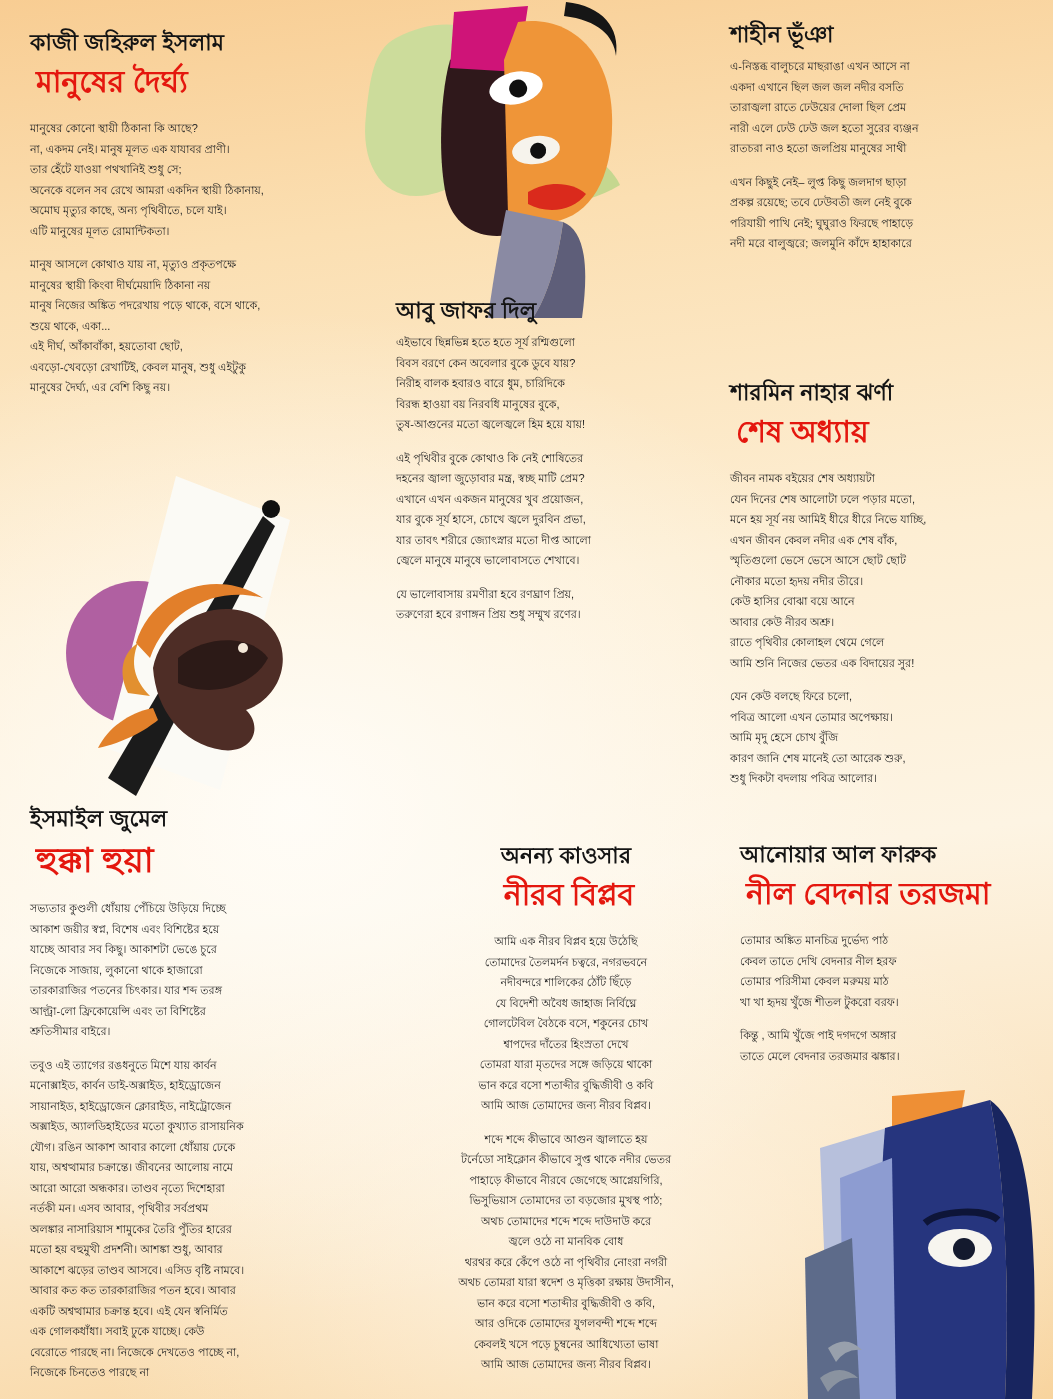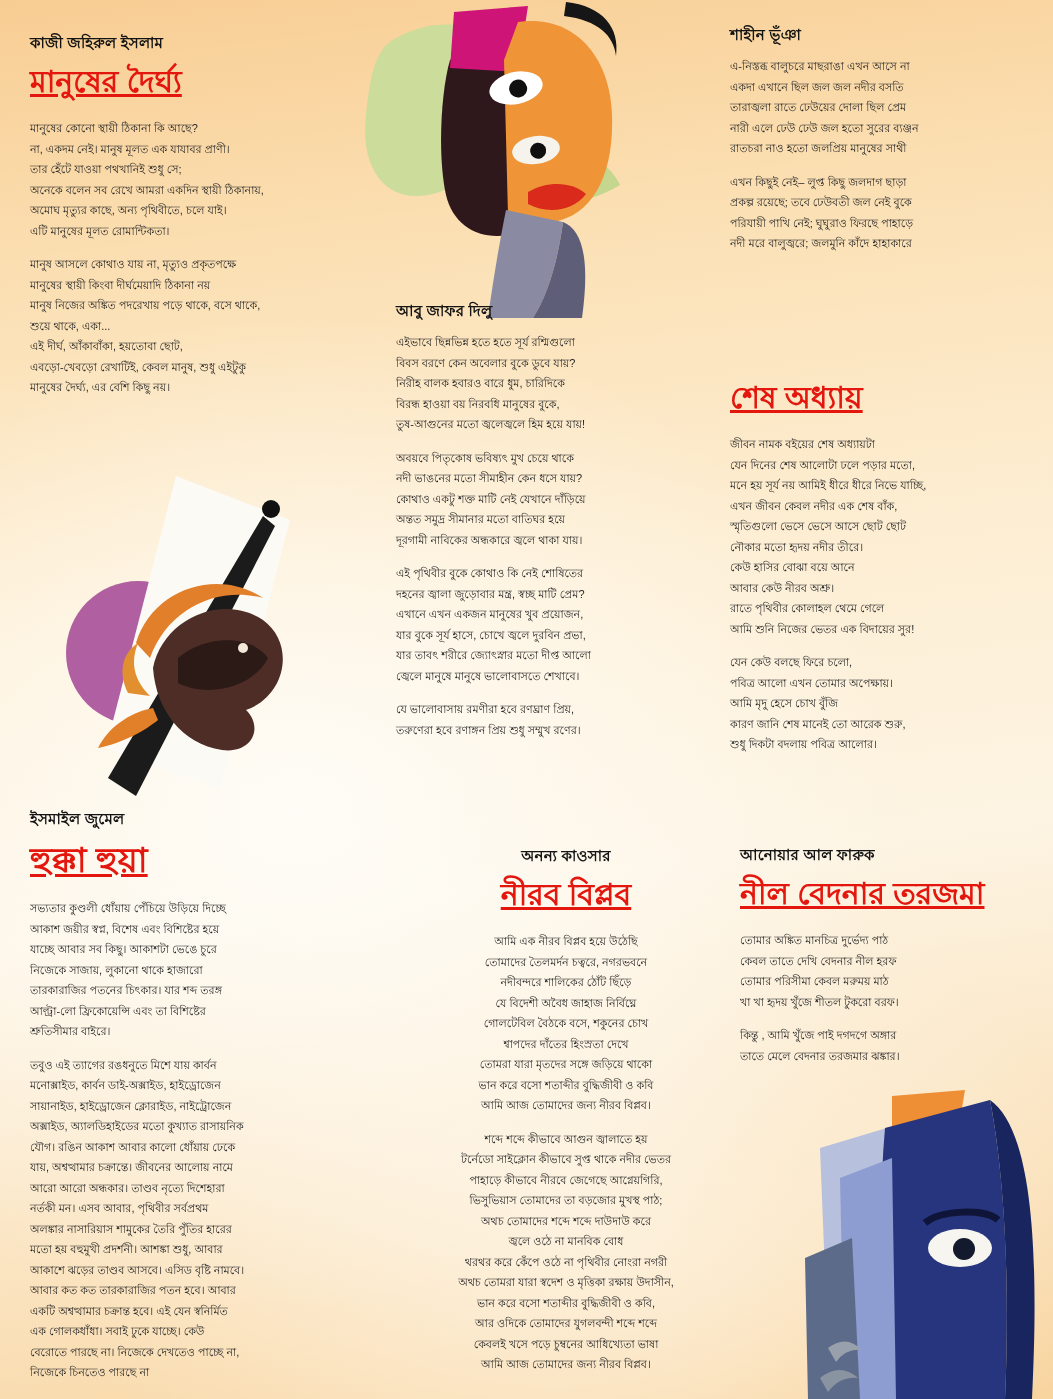--- a/index.html
+++ b/index.html
@@ -9,27 +9,27 @@
     overflow:hidden;
     font-family:"Liberation Sans","DejaVu Sans",sans-serif;
     background:
       radial-gradient(90% 55% at 28% 58%, rgba(255,253,248,.95) 0%, rgba(255,253,248,0) 65%),
       radial-gradient(70% 40% at 55% 88%, rgba(255,250,240,.65) 0%, rgba(255,250,240,0) 70%),
       linear-gradient(173deg,#f8cd93 0%,#fbdfb2 18%,#fdeed3 42%,#fdf4e3 62%,#fae0b8 88%,#f8d49e 100%);
   }
   .poem{position:absolute;color:#222;}
   .poem h2{
     margin:0 0 8px 0;
-    font-size:15px;line-height:26px;
+    font-size:22px;line-height:26px;
     font-weight:bold;color:#141414;letter-spacing:.2px;
   }
   .poem h1{
-    margin:0 0 18px 0;
+    margin:0 0 18px 6px;
     font-size:30px;line-height:36px;
-    font-weight:bold;color:var(--accent,#e4170e);text-decoration:underline;
+    font-weight:bold;color:var(--accent,#e4170e);
   }
   .poem h1.title-xl{font-size:34px;line-height:40px;}
   .poem-body p{
     margin:0 0 13px 0;
     font-size:11px;line-height:20.5px;
     color:#262626;
   }
   .poem-body p:last-child{margin-bottom:0;}
   #poem-0{left:30px;top:30px;width:358px;}
   #poem-1{left:396px;top:298px;width:332px;}
@@ -108,35 +108,35 @@
     <div class="poem-body">
         <p>মানুষের কোনো স্থায়ী ঠিকানা কি আছে?<br>না, একদম নেই। মানুষ মূলত এক যাযাবর প্রাণী।<br>তার হেঁটে যাওয়া পথখানিই শুধু সে;<br>অনেকে বলেন সব রেখে আমরা একদিন স্থায়ী ঠিকানায়,<br>অমোঘ মৃত্যুর কাছে, অন্য পৃথিবীতে, চলে যাই।<br>এটি মানুষের মূলত রোমান্টিকতা।</p>
         <p>মানুষ আসলে কোথাও যায় না, মৃত্যুও প্রকৃতপক্ষে<br>মানুষের স্থায়ী কিংবা দীর্ঘমেয়াদি ঠিকানা নয়<br>মানুষ নিজের অঙ্কিত পদরেখায় পড়ে থাকে, বসে থাকে,<br>শুয়ে থাকে, একা...<br>এই দীর্ঘ, আঁকাবাঁকা, হয়তোবা ছোট,<br>এবড়ো-খেবড়ো রেখাটিই, কেবল মানুষ, শুধু এইটুকু<br>মানুষের দৈর্ঘ্য, এর বেশি কিছু নয়।</p>
       </div>
   </section>
 
   <section class="poem" id="poem-1">
     <h2>আবু জাফর দিলু</h2>
     <div class="poem-body">
         <p>এইভাবে ছিন্নভিন্ন হতে হতে সূর্য রশ্মিগুলো<br>বিবস বরণে কেন অবেলার বুকে ডুবে যায়?<br>নিরীহ বালক হবারও বারে ধুম, চারিদিকে<br>বিরন্ধ হাওয়া বয় নিরবধি মানুষের বুকে,<br>তুষ-আগুনের মতো জ্বলেজ্বলে হিম হয়ে যায়!</p>
-        <p>অবয়বে পিতৃকোষ ভবিষ্যৎ মুখ চেয়ে থাকে<br>নদী ভাঙনের মতো সীমাহীন কেন ধসে যায়?<br>কোথাও একটু শক্ত মাটি নেই যেখানে দাঁড়িয়ে<br>অন্তত সমুদ্র সীমানার মতো বাতিঘর হয়ে<br>দূরগামী নাবিকের অন্ধকারে জ্বলে থাকা যায়।</p>
         <p>এই পৃথিবীর বুকে কোথাও কি নেই শোষিতের<br>দহনের জ্বালা জুড়োবার মন্ত্র, স্বচ্ছ মাটি প্রেম?<br>এখানে এখন একজন মানুষের খুব প্রয়োজন,<br>যার বুকে সূর্য হাসে, চোখে জ্বলে দুরবিন প্রভা,<br>যার তাবৎ শরীরে জ্যোৎস্নার মতো দীপ্ত আলো<br>জ্বেলে মানুষে মানুষে ভালোবাসতে শেখাবে।</p>
         <p>যে ভালোবাসায় রমণীরা হবে রণঘ্রাণ প্রিয়,<br>তরুণেরা হবে রণাঙ্গন প্রিয় শুধু সম্মুখ রণের।</p>
       </div>
   </section>
 
   <section class="poem" id="poem-2">
     <h2>শাহীন ভূঁঞা</h2>
     <div class="poem-body">
         <p>এ-নিস্তব্ধ বালুচরে মাছরাঙা এখন আসে না<br>একদা এখানে ছিল জল জল নদীর বসতি<br>তারাজ্বলা রাতে ঢেউয়ের দোলা ছিল প্রেম<br>নারী এলে ঢেউ ঢেউ জল হতো সুরের ব্যঞ্জন<br>রাতচরা নাও হতো জলপ্রিয় মানুষের সাথী</p>
         <p>এখন কিছুই নেই– লুপ্ত কিছু জলদাগ ছাড়া<br>প্রকল্প রয়েছে; তবে ঢেউবতী জল নেই বুকে<br>পরিযায়ী পাখি নেই; ঘুঘুরাও ফিরছে পাহাড়ে<br>নদী মরে বালুজ্বরে; জলমুনি কাঁদে হাহাকারে</p>
       </div>
   </section>
 
   <section class="poem" id="poem-3">
+    <h2>শারমিন নাহার ঝর্ণা</h2>
     <h1>শেষ অধ্যায়</h1>
     <div class="poem-body">
         <p>জীবন নামক বইয়ের শেষ অধ্যায়টা<br>যেন দিনের শেষ আলোটা ঢলে পড়ার মতো,<br>মনে হয় সূর্য নয় আমিই ধীরে ধীরে নিভে যাচ্ছি,<br>এখন জীবন কেবল নদীর এক শেষ বাঁক,<br>স্মৃতিগুলো ভেসে ভেসে আসে ছোট ছোট<br>নৌকার মতো হৃদয় নদীর তীরে।<br>কেউ হাসির বোঝা বয়ে আনে<br>আবার কেউ নীরব অশ্রু।<br>রাতে পৃথিবীর কোলাহল থেমে গেলে<br>আমি শুনি নিজের ভেতর এক বিদায়ের সুর!</p>
         <p>যেন কেউ বলছে ফিরে চলো,<br>পবিত্র আলো এখন তোমার অপেক্ষায়।<br>আমি মৃদু হেসে চোখ বুঁজি<br>কারণ জানি শেষ মানেই তো আরেক শুরু,<br>শুধু দিকটা বদলায় পবিত্র আলোর।</p>
       </div>
   </section>
 
   <section class="poem" id="poem-4">
     <h2>ইসমাইল জুমেল</h2>
     <h1 class="title-xl">হুক্কা হুয়া</h1>

